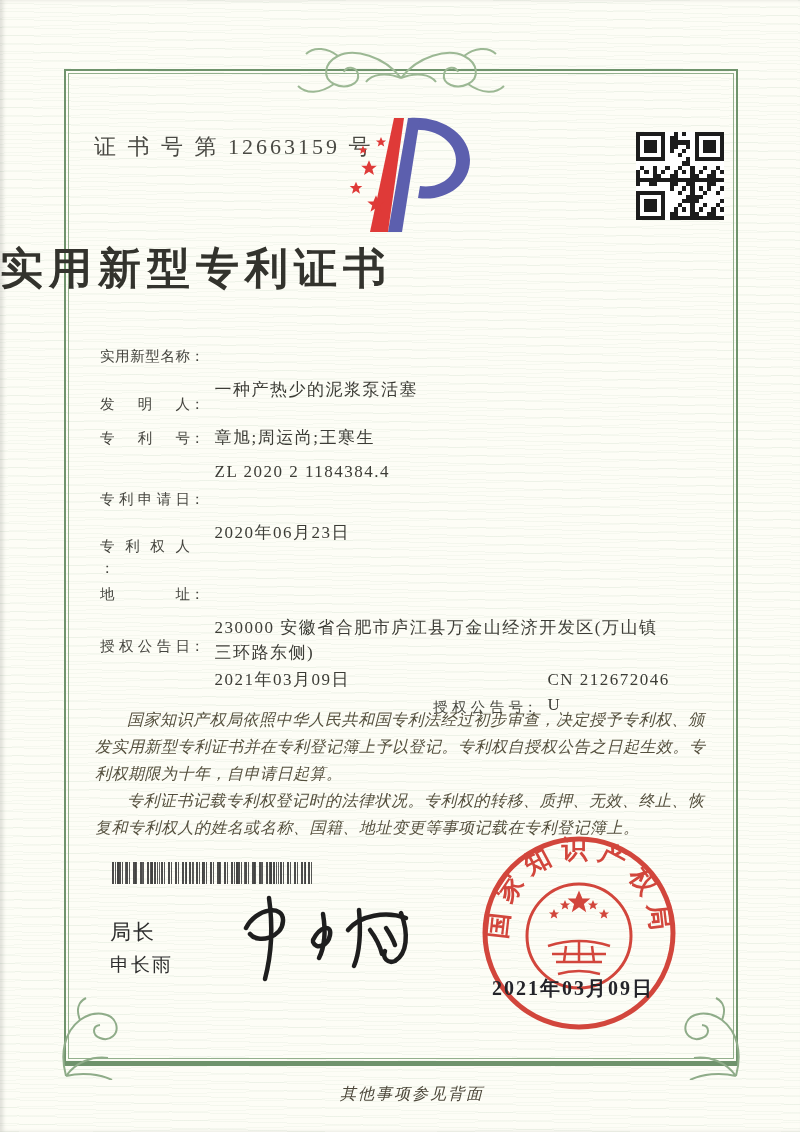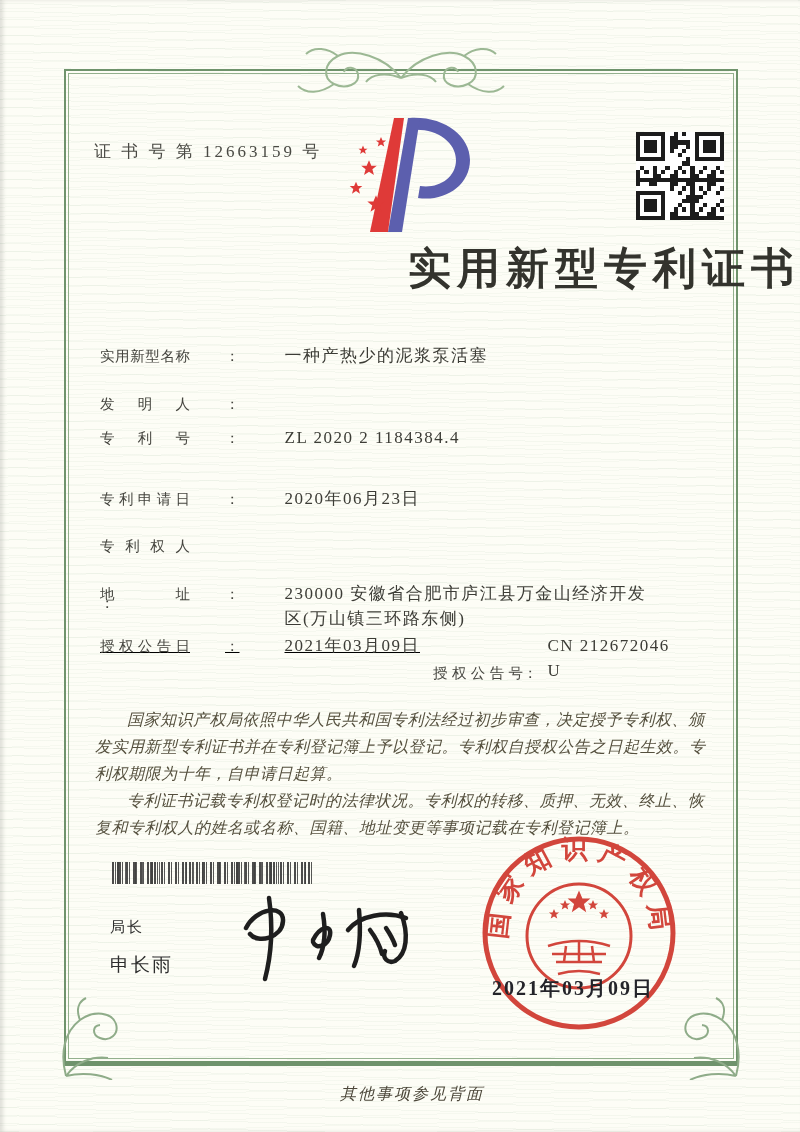--- a/index.html
+++ b/index.html
@@ -13,51 +13,51 @@
     overflow:hidden;
     box-shadow:inset 3px 0 4px rgba(0,0,0,.12);
   }
   .frame-outer {
     position:absolute; left:64px; top:69px; width:674px; height:997px;
     border:2px solid #6f936c; border-bottom-width:5px;
   }
   .frame-inner { position:absolute; inset:2px; border:1px solid #93b08d; }
   .ornament { position:absolute; color:#9cb894; }
   .cert-no {
-    position:absolute; left:94px; top:140px; font-size:17px; letter-spacing:3px;
+    position:absolute; left:94px; top:132px; font-size:22px; letter-spacing:3px;
     color:#4a4a44;
   }
   .logo { position:absolute; left:332px; top:112px; width:145px; height:126px; }
   .qr { position:absolute; left:636px; top:132px; width:88px; height:88px; }
   .title {
-    position:absolute; left:0; top:240px; width:100%; text-align:right;
+    position:absolute; left:0; top:240px; width:100%; text-align:left;
     font-size:43px; font-weight:600; letter-spacing:6px; color:#33332d;
   }
   .fields { position:absolute; left:100px; top:344px; width:580px; }
-  .frow { position:absolute; left:0; display:flex; align-items:flex-start;gap:35px; }
+  .frow { position:absolute; left:0; display:flex; align-items:flex-start; }
   .flabel {
     display:inline-block; width:90px; font-size:14.5px; color:#45453f;
     text-align:justify; text-align-last:justify; padding-top:3px; letter-spacing:0;
   }
   .fcolon { font-size:14.5px; color:#45453f; padding-top:3px; }
-  .fvalue { font-size:17px; color:#3c3c36; letter-spacing:1.5px; margin-left:10px; flex:1; line-height:1.45; }
+  .fvalue { font-size:17px; color:#3c3c36; letter-spacing:1.5px; margin-left:10px; flex:1; line-height:1.45;margin-top:34px; }
   .frow2 { position:absolute; display:flex; align-items:flex-end; }
   .paras {
     position:absolute; left:95px; top:666px; width:616px;
     font-size:16px; line-height:27px; color:#55503e; font-style:italic; letter-spacing:.5px;margin-top:40px;
   }
   .paras p { text-indent:2em; }
   .barcode {
     position:absolute; left:112px; top:862px; width:200px; height:22px;
     background:
       repeating-linear-gradient(90deg, #2e2e2e 0 2px, transparent 2px 3px, #3a3a3a 3px 4px, transparent 4px 7px),
       repeating-linear-gradient(90deg, transparent 0 5px, #222 5px 7px, transparent 7px 13px, #444 13px 14px, transparent 14px 17px);
     opacity:.85;
   }
-  .signer-title { position:absolute; left:110px; top:918px; font-size:15px; color:#2d2d2d;
+  .signer-title { position:absolute; left:110px; top:918px; font-size:21px; color:#2d2d2d;
     font-family:"Liberation Sans", sans-serif; letter-spacing:2px; }
   .signer-name { position:absolute; left:110px; top:952px; font-size:19px; color:#2d2d2d;
     font-family:Liberation Mono, monospace; letter-spacing:2px; }
   .signature { position:absolute; left:218px; top:888px; width:215px; height:96px; }
   .seal { position:absolute; left:470px; top:824px; width:218px; height:218px; opacity:.92; }
   .seal-date {
     position:absolute; left:492px; top:975px; font-size:20px; font-weight:bold;
     color:#24242a; letter-spacing:2px;
   }
   .page-info { position:absolute; left:0; top:1039px; width:100%; text-align:center;
@@ -258,41 +258,42 @@
 
   <div class="fields">
     <div class="frow" style="top:0;">
       <span class="flabel">实用新型名称</span>
         <span class="fcolon">：</span>
       <span class="fvalue">一种产热少的泥浆泵活塞</span>
     </div>
     <div class="frow" style="top:48px;">
       <span class="flabel">发明人</span>
         <span class="fcolon">：</span>
+      <span class="fvalue">章旭;周运尚;王寒生</span>
     </div>
     <div class="frow" style="top:82px;">
       <span class="flabel">专利号</span>
         <span class="fcolon">：</span>
       <span class="fvalue">ZL 2020 2 1184384.4</span>
     </div>
     <div class="frow" style="top:143px;">
       <span class="flabel">专利申请日</span>
         <span class="fcolon">：</span>
       <span class="fvalue">2020年06月23日</span>
     </div>
     <div class="frow" style="top:190px;flex-direction:column;">
       <span class="flabel">专利权人</span>
         <span class="fcolon">：</span>
     </div>
     <div class="frow" style="top:238px; width:560px;">
       <span class="flabel">地址</span>
         <span class="fcolon">：</span>
       <span class="fvalue">230000 安徽省合肥市庐江县万金山经济开发区(万山镇三环路东侧)</span>
     </div>
-    <div class="frow" style="top:290px;text-decoration:underline;">
+    <div class="frow" style="top:290px;">
       <span class="flabel">授权公告日</span>
         <span class="fcolon">：</span>
       <span class="fvalue">2021年03月09日</span>
     </div>
     <div class="frow2" style="left:333px; top:290px;">
       <span class="flabel">授权公告号</span>
         <span class="fcolon">：</span>
       <span class="fvalue">CN 212672046 U</span>
     </div>
   </div>

